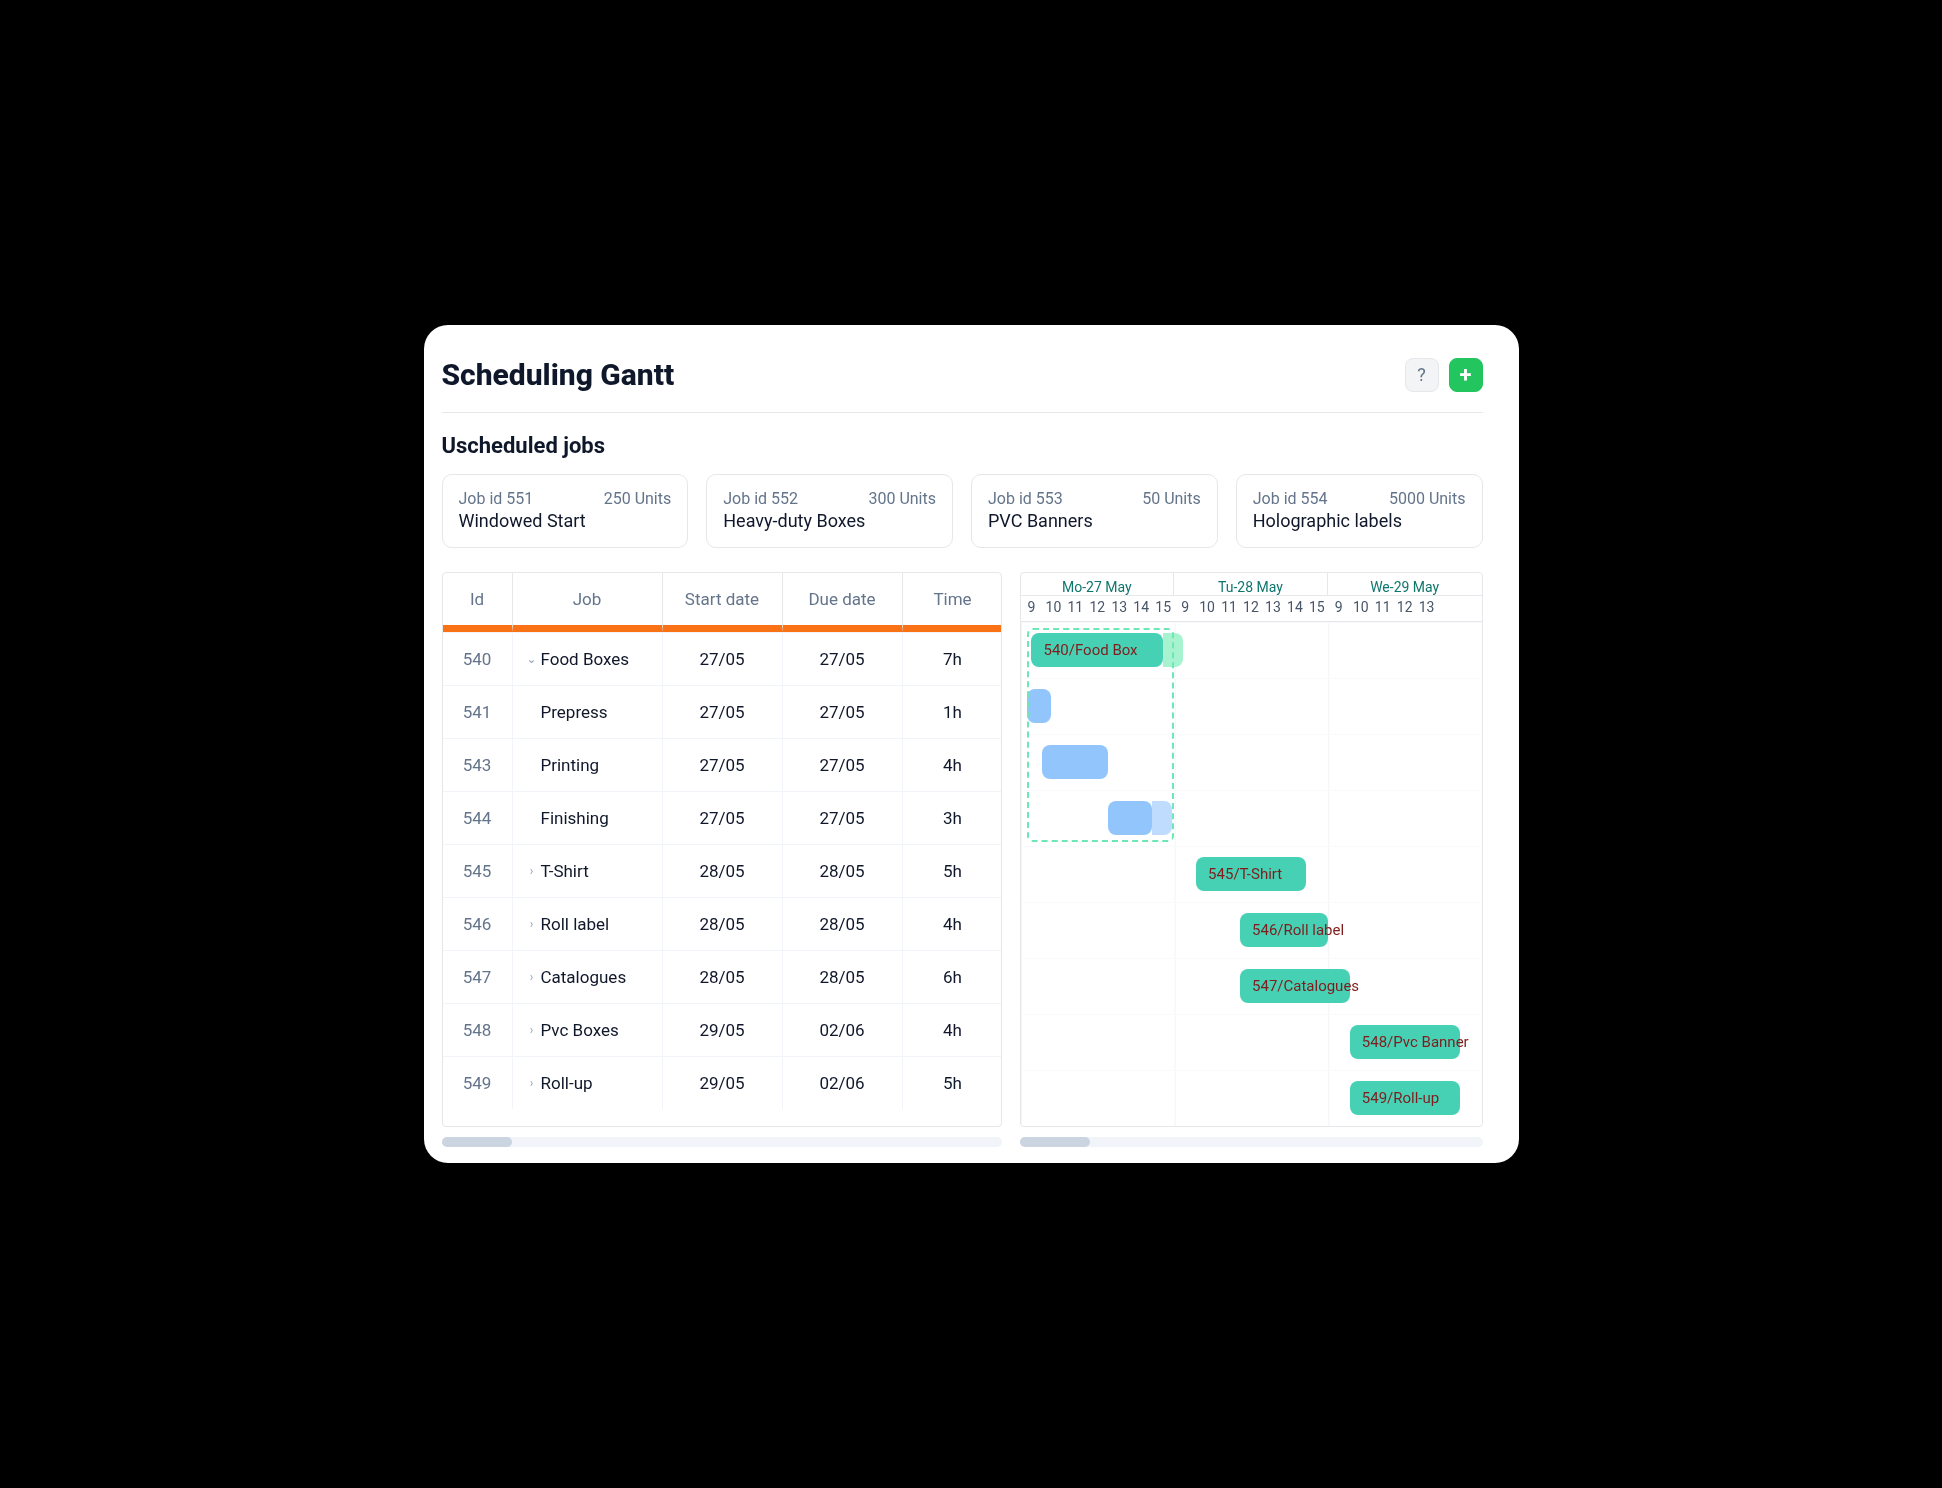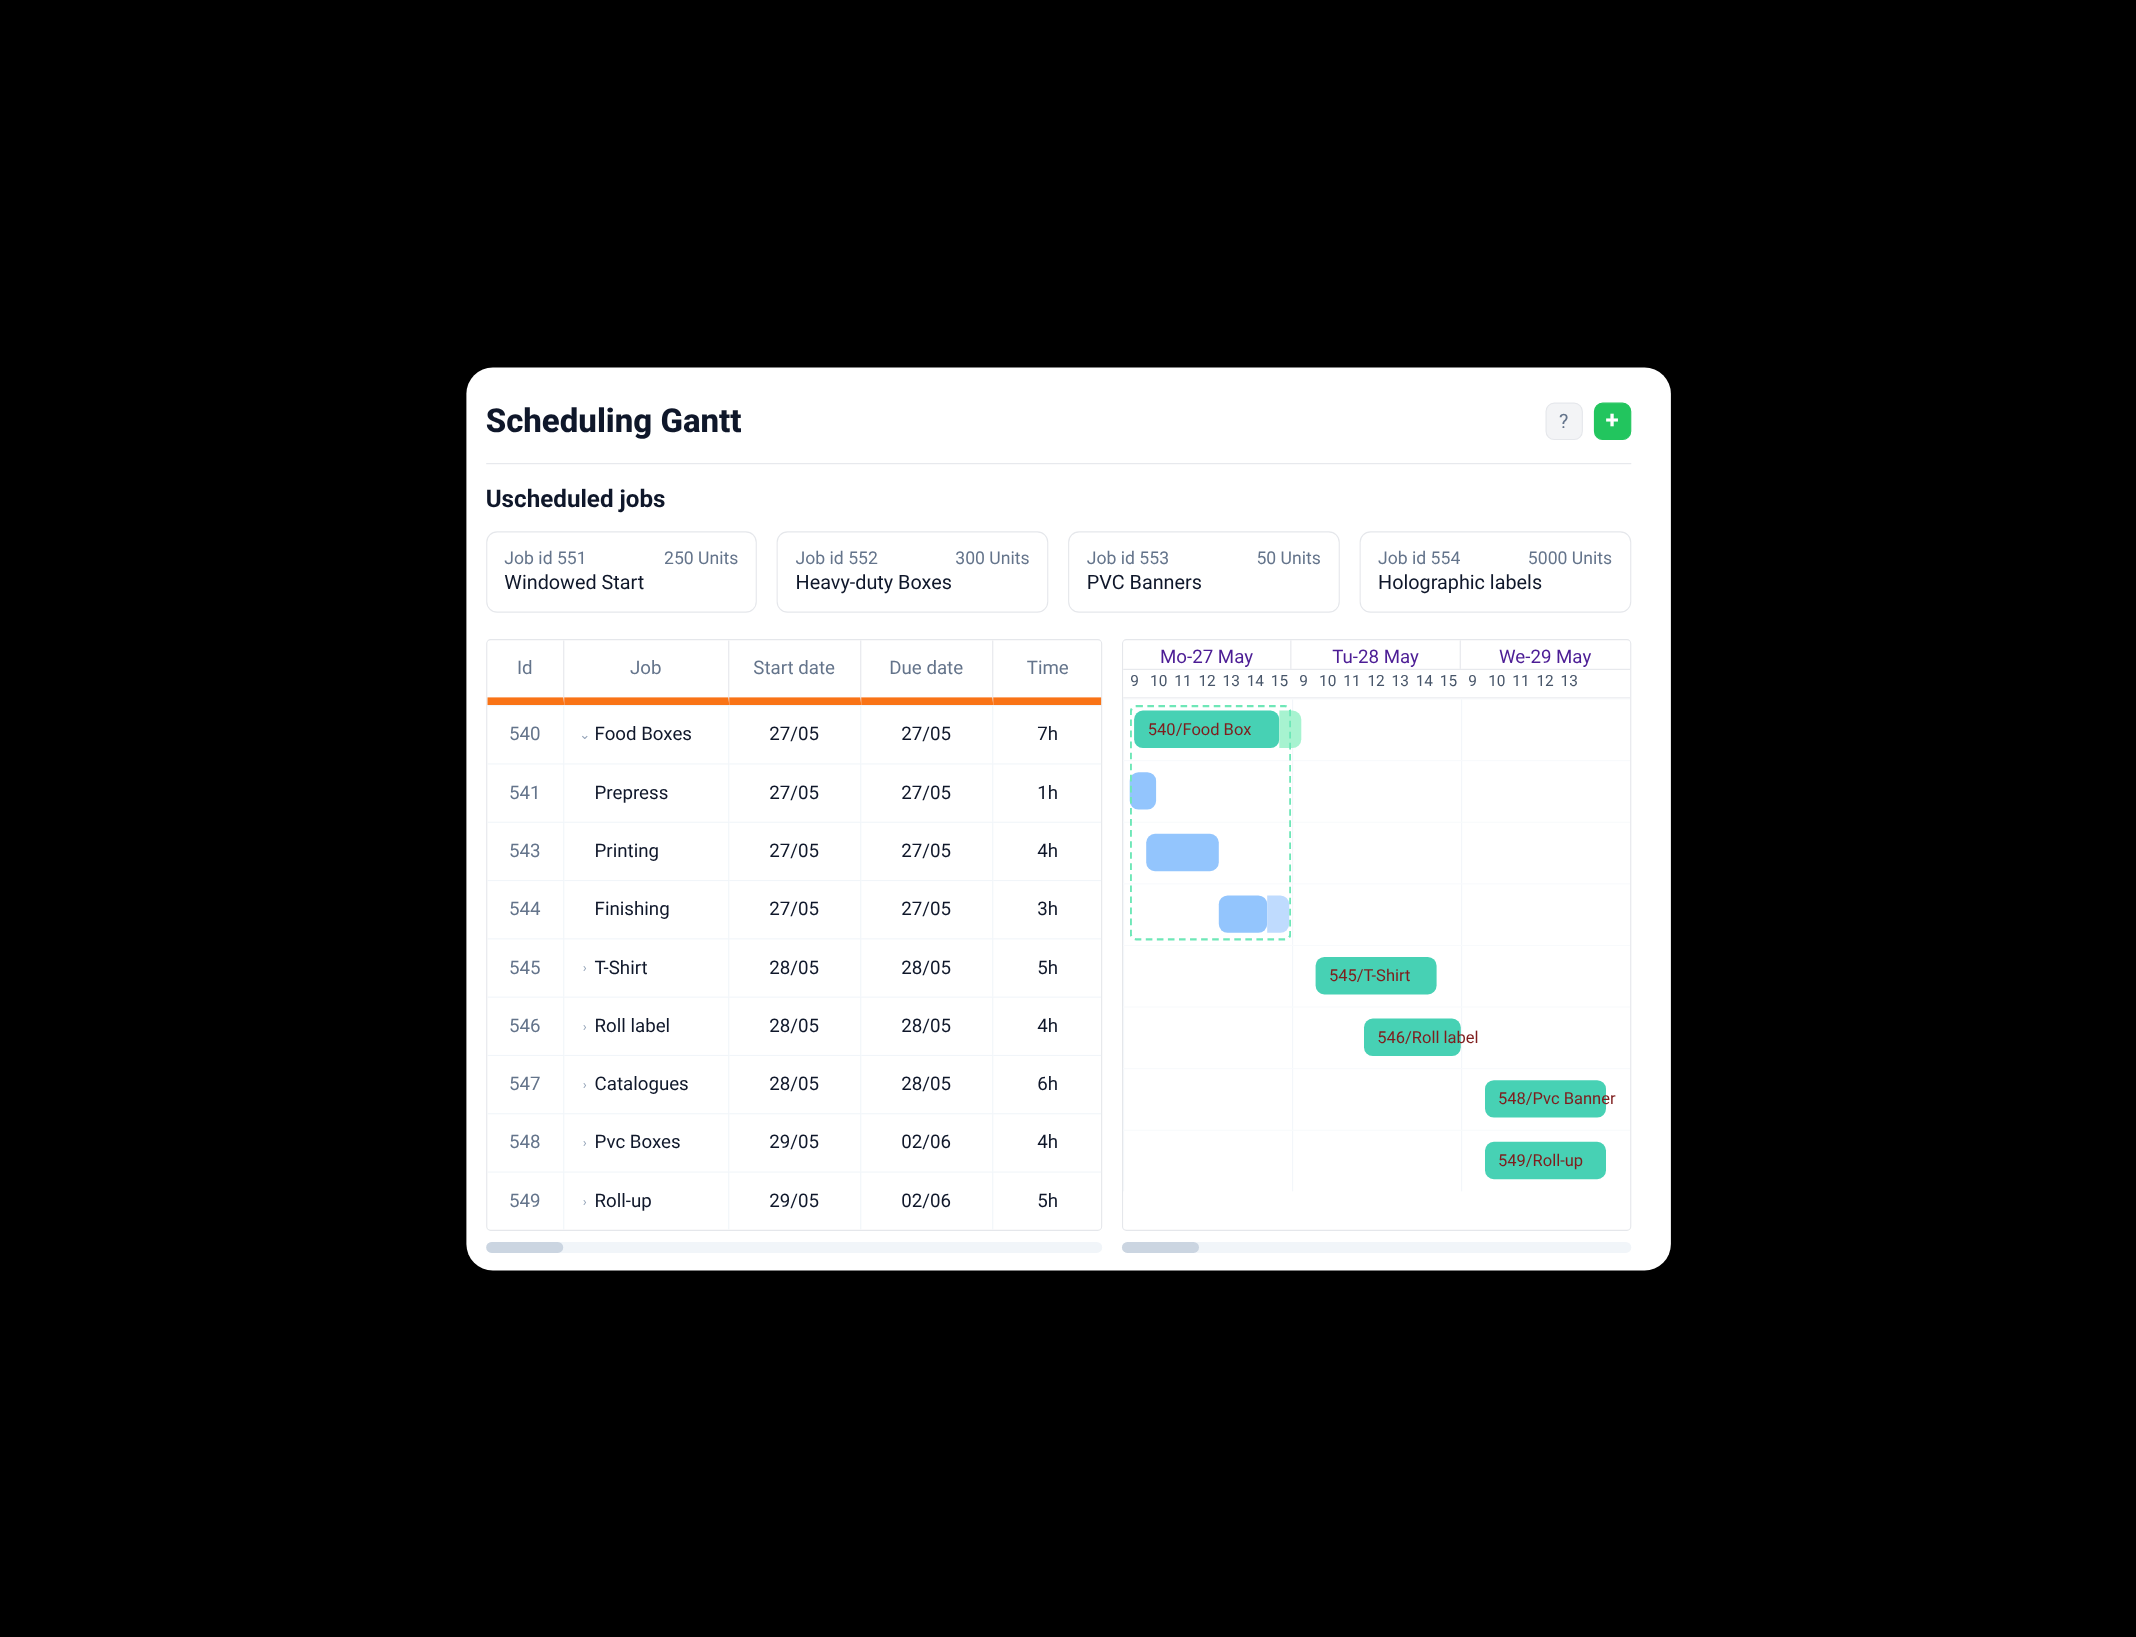--- a/index.html
+++ b/index.html
@@ -138,22 +138,22 @@
     position: relative;
   }
   .gantt-head {
     display: grid;
     grid-template-columns: repeat(3, 1fr);
     border-bottom: 1px solid #e5e7eb;
   }
   .gantt-day {
     text-align: center;
     padding: 6px 0 0 0;
-    font-size: 17px;
-    color: #4c1d95;
+    font-size: 14px;
+    color: #0f766e;
     border-right: 1px solid #e5e7eb;
   }
   .gantt-day:last-child { border-right: none; }
   .gantt-hours {
     display: grid;
     grid-template-columns: repeat(21, 1fr);
     border-bottom: 1px solid #e5e7eb;
   }
   .gantt-hours > div {
     text-align: center;
@@ -422,20 +422,23 @@
           <div class="gantt-row">
             <div class="bar blue light-tail" style="left: 19.0476%; width: 9.52381%;"></div>
           </div>
           <div class="gantt-row">
             <div class="bar" style="left: 38.0952%; width: 23.8095%;">545/T-Shirt</div>
           </div>
           <div class="gantt-row">
             <div class="bar" style="left: 47.619%; width: 19.0476%;">546/Roll label</div>
           </div>
           <div class="gantt-row">
+            <div class="bar" style="left: 47.619%; width: 23.8095%;">547/Catalogues</div>
+          </div>
+          <div class="gantt-row">
             <div class="bar" style="left: 71.4286%; width: 23.8095%;">548/Pvc Banner</div>
           </div>
           <div class="gantt-row">
             <div class="bar" style="left: 71.4286%; width: 23.8095%;">549/Roll-up</div>
           </div>
           <div class="dashed-group" style="top: 6px; height: 214px; left: 1.42857%; width: 31.9048%;"></div>
         </div>
     </div>
   </div>
 

